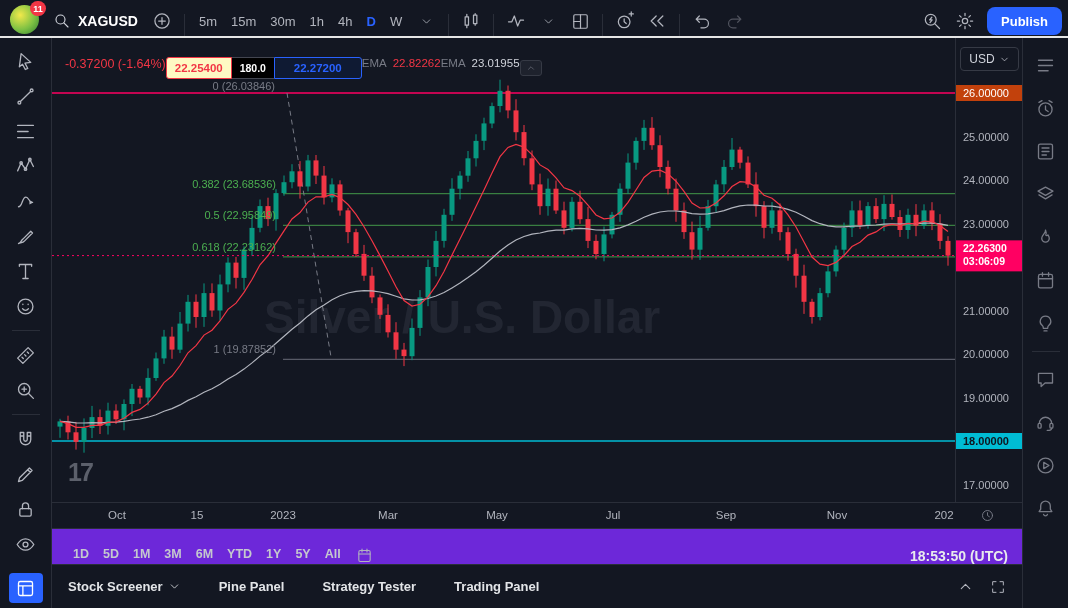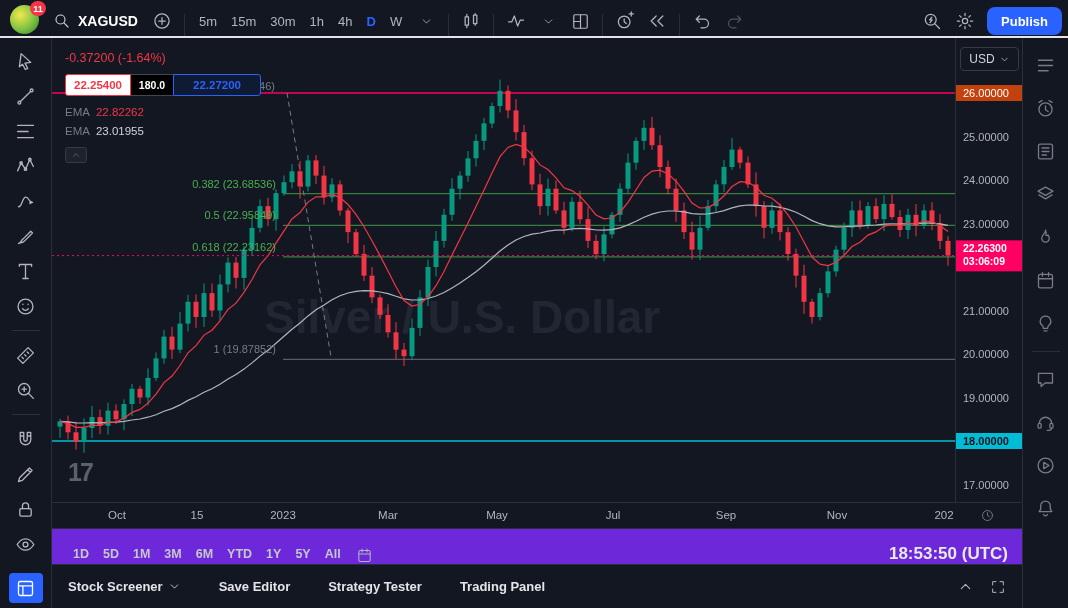--- a/index.html
+++ b/index.html
@@ -36,25 +36,25 @@
 .right-sidebar{width:46px;flex:none;border-left:1px solid #2a2e39;display:flex;flex-direction:column;align-items:center;padding-top:10px}
 .right-sidebar .tool{width:36px;height:34px;margin-bottom:9px;color:#787b86}
 .right-sidebar .tool-sep{margin:2px 0 10px}
 
 .chart{position:relative;height:464px;flex:none;overflow:hidden;background:#131722}
 .watermark{position:absolute;left:212px;top:252px;font-size:46px;font-weight:700;color:rgba(130,135,146,0.14);white-space:nowrap;z-index:0}
 #chart-svg{position:absolute;left:0;top:0;z-index:1}
 .tv-logo{position:absolute;left:16px;top:420px;font-size:25px;font-weight:900;letter-spacing:-2px;color:#5c606b;z-index:2}
 .fib-label{position:absolute;left:0;width:228px;text-align:right;font-size:11px;z-index:1;padding-right:4px;white-space:nowrap}
 .fib0-label{position:absolute;left:0;top:42px;width:223px;text-align:right;font-size:11px;color:#787b86;z-index:1;white-space:nowrap}
-.legend{position:absolute;left:13px;top:13px;z-index:3;display:flex;flex-direction:column}
+.legend{position:absolute;left:13px;top:19px;z-index:3;display:flex;flex-direction:row}
 .change{color:#f23645;font-size:12.5px;margin-bottom:9px}
 .quote-row{display:flex;margin-bottom:10px}
 .qbox{height:22px;display:flex;align-items:center;justify-content:center;font-size:11.5px;font-weight:700}
-.qbox.sell{width:66px;border:1px solid #f23645;color:#f23645;background:#ffffff;border-radius:3px 0 0 3px}
+.qbox.sell{width:66px;border:1px solid #f23645;color:#f23645;background:#fef9c3;border-radius:3px 0 0 3px}
 .qbox.spread{width:42px;background:#000;color:#fff;font-size:10.5px;border-top:1px solid #434651;border-bottom:1px solid #434651}
 .qbox.buy{width:88px;border:1px solid #2962ff;color:#2962ff;background:#0f1a33;border-radius:0 3px 3px 0}
 .ema-row{font-size:11.5px;color:#787b86;margin-bottom:7px;display:flex;gap:6px}
 .ema-row .v1{color:#f23645}
 .ema-row .v2{color:#d1d4dc}
 .caret-btn{width:22px;height:16px;border:1px solid #363a45;background:#1e222d;border-radius:3px;color:#787b86;display:flex;align-items:center;justify-content:center;margin-top:3px}
 
 .price-scale{position:absolute;right:0;top:0;width:67px;height:100%;border-left:1px solid #2a2e39;background:#131722;z-index:4}
 .pl{position:absolute;left:0;width:100%;padding-left:7px;font-size:11px;color:#b2b5be;transform:translateY(-50%)}
 .pl-pink{background:#c2410c;color:#fff;padding-top:2px;padding-bottom:2px}
@@ -62,21 +62,21 @@
 .cur-badge{position:absolute;left:0;width:100%;transform:translateY(-50%);background:#ff0062;color:#fff;font-size:10.5px;font-weight:700;line-height:1.3;padding:2px 0 2px 7px;z-index:2}
 .usd-select{position:absolute;top:9px;left:4px;width:59px;height:24px;border:1px solid #363a45;border-radius:4px;background:#131722;display:flex;align-items:center;justify-content:center;gap:4px;font-size:12px;color:#d1d4dc}
 
 .time-axis{height:26px;flex:none;border-top:1px solid #2a2e39;position:relative;background:#131722}
 .tlabel{position:absolute;top:6px;transform:translateX(-50%);font-size:11.5px;color:#b2b5be}
 .axis-gear{position:absolute;left:928px;top:5px;color:#787b86}
 
 .range-bar{height:36px;flex:none;border-top:1px solid #2a2e39;display:flex;align-items:flex-end;padding:0 14px;background:#6d28d9}
 .range-btn{font-size:12.5px;color:#c5c8ce;padding:3px 7px;border-radius:4px;font-weight:600}
 .goto-date{color:#b2b5be;margin-left:8px;display:flex;align-items:center}
-.clock{margin-left:auto;font-size:17px;color:#e8eaed;font-weight:600}
+.clock{margin-left:auto;font-size:14px;color:#e8eaed;font-weight:600}
 
 .bottom-panel{height:44px;flex:none;border-top:1px solid #2a2e39;display:flex;align-items:center;padding:0 16px;background:#131722}
 .bp-items{display:flex;align-items:center;gap:38px}
 .bp-item{display:flex;align-items:center;gap:5px;font-size:13px;color:#e3e5e8;font-weight:600}
 .bp-right{margin-left:auto;display:flex;align-items:center;gap:16px;color:#b2b5be}
 [data-icon] svg{display:block}
 </style>
 </head>
 <body>
 
@@ -615,21 +615,21 @@
         <div class="bp-items" id="bp-items">
             <div class="bp-item">
               <span>Stock Screener</span>
               <span class="bp-chev" data-icon="chevron-down">
                 <svg width="13" height="13" viewBox="0 0 24 24" fill="none" stroke="currentColor" stroke-width="1.5" stroke-linecap="round" stroke-linejoin="round">
                   <path d="M6 9l6 6 6-6"></path>
                 </svg>
               </span>
             </div>
             <div class="bp-item">
-              <span>Save Editor</span>
+              <span>Pine Panel</span>
             </div>
             <div class="bp-item">
               <span>Strategy Tester</span>
             </div>
             <div class="bp-item">
               <span>Trading Panel</span>
             </div>
           </div>
         <div class="bp-right">
           <span data-icon="chevron-up">

